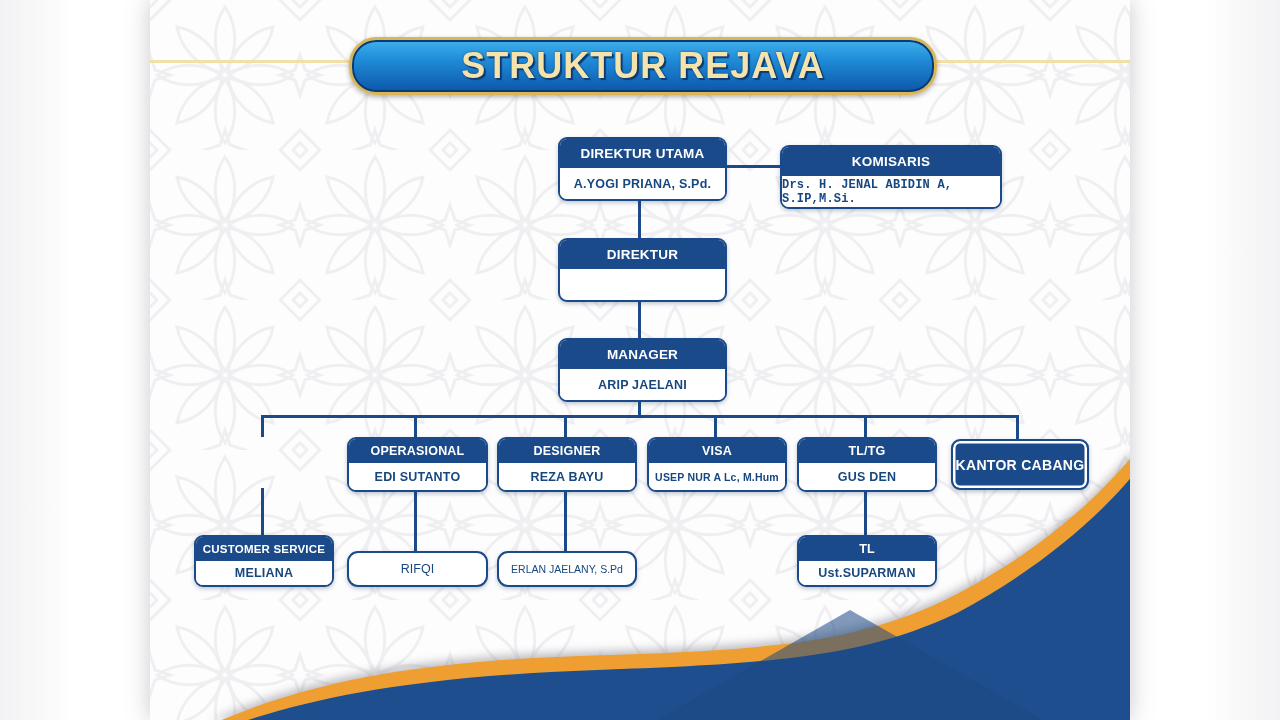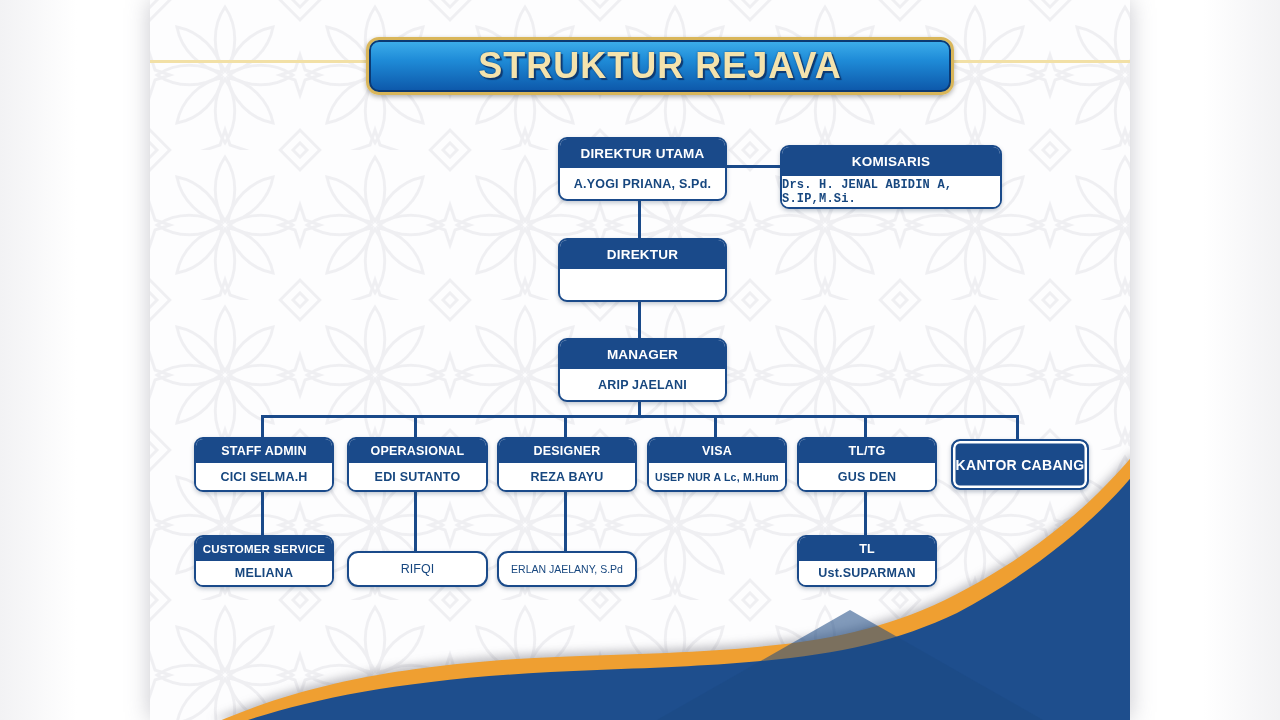--- a/index.html
+++ b/index.html
@@ -6,37 +6,37 @@
     --navy:#1a4a8a;
     --navy-text:#17477f;
   }
   html,body{margin:0;padding:0;width:1280px;height:720px;overflow:hidden;
     background:#ffffff;font-family:"Liberation Sans",sans-serif;}
   .stage{position:relative;width:1280px;height:720px;background:linear-gradient(90deg,#f2f2f4 0%,#ffffff 6%,#ffffff 94%,#f2f2f4 100%);}
   .card{position:absolute;left:150px;top:0;width:980px;height:720px;background:#fdfdfe;
     overflow:hidden;box-shadow:0 0 22px rgba(110,110,125,.38);}
   .pattern-layer{position:absolute;left:0;top:0;width:980px;height:720px;opacity:.65;pointer-events:none;}
   .gold-line{position:absolute;left:0;top:60px;width:980px;height:3px;background:#f2e0a6;}
-  .banner{position:absolute;left:216px;top:37px;width:582px;height:52px;border-radius:13px;
+  .banner{position:absolute;left:199px;top:37px;width:582px;height:52px;border-radius:27px;
     background:linear-gradient(180deg,#3fb0ec 0%,#1f8cd8 38%,#0c56a8 100%);
     border:3px solid #d9b65a;box-shadow:inset 0 0 0 2px #0b3a74, 0 2px 5px rgba(0,0,0,.3);
     display:flex;align-items:center;justify-content:center;}
   .banner-title{font-size:36px;font-weight:700;letter-spacing:1px;color:#f4e3ad;
     text-shadow:2px 2px 1px #0d3a72, 0 0 2px rgba(13,58,114,.85);}
   
   .node{position:absolute;display:flex;flex-direction:column;background:#fff;
     border:2.5px solid var(--navy);border-radius:9px;overflow:hidden;
     box-shadow:0 2px 4px rgba(40,60,90,.28);}
   .node .hd{background:var(--navy);color:#fff;font-weight:700;display:flex;
     align-items:center;justify-content:center;letter-spacing:.2px;}
   .node .bd{flex:1;background:#fff;color:var(--navy-text);font-weight:700;display:flex;
     align-items:center;justify-content:center;letter-spacing:.2px;}
   .node-lg{width:165px;height:60px;}
   .node-lg .hd{height:29px;font-size:13.5px;}
-  .node-lg .bd{font-size:12.5px;border-radius:12px;}
+  .node-lg .bd{font-size:12.5px;}
   .node-wide{width:218px;height:60px;}
   .node-wide .hd{height:29px;font-size:13.5px;}
   .node-wide .bd{font-size:12px;font-family:Liberation Mono, monospace;}
   .node-sm{width:136px;height:51px;}
   .node-sm .hd{height:24px;font-size:12.5px;}
   .node-sm .bd{font-size:12.5px;}
   .bd-xs{font-size:10.5px !important;}
   .hd-xs{font-size:11.5px !important;}
   .node-plain{position:absolute;background:#fff;border:2.5px solid var(--navy);border-radius:11px;
     display:flex;align-items:center;justify-content:center;color:var(--navy-text);font-weight:400;
@@ -138,24 +138,20 @@
 
     <div class="node node-lg" style="left:408px;top:238px;justify-content:space-between;">
       <div class="hd">DIREKTUR</div>
     </div>
 
     <div class="node node-lg" style="left:408px;top:338px;">
       <div class="hd">MANAGER</div>
       <div class="bd">ARIP JAELANI</div>
     </div>
 
-    <div class="node node-sm" style="left:44px;top:437px;">
-      <div class="hd">STAFF ADMIN</div>
-      <div class="bd">CICI SELMA.H</div>
-    </div>
     <div class="node node-sm" style="left:197px;top:437px;width:137px;">
       <div class="hd">OPERASIONAL</div>
       <div class="bd">EDI SUTANTO</div>
     </div>
     <div class="node node-sm" style="left:347px;top:437px;">
       <div class="hd">DESIGNER</div>
       <div class="bd">REZA BAYU</div>
     </div>
     <div class="node node-sm" style="left:497px;top:437px;">
       <div class="hd">VISA</div>

